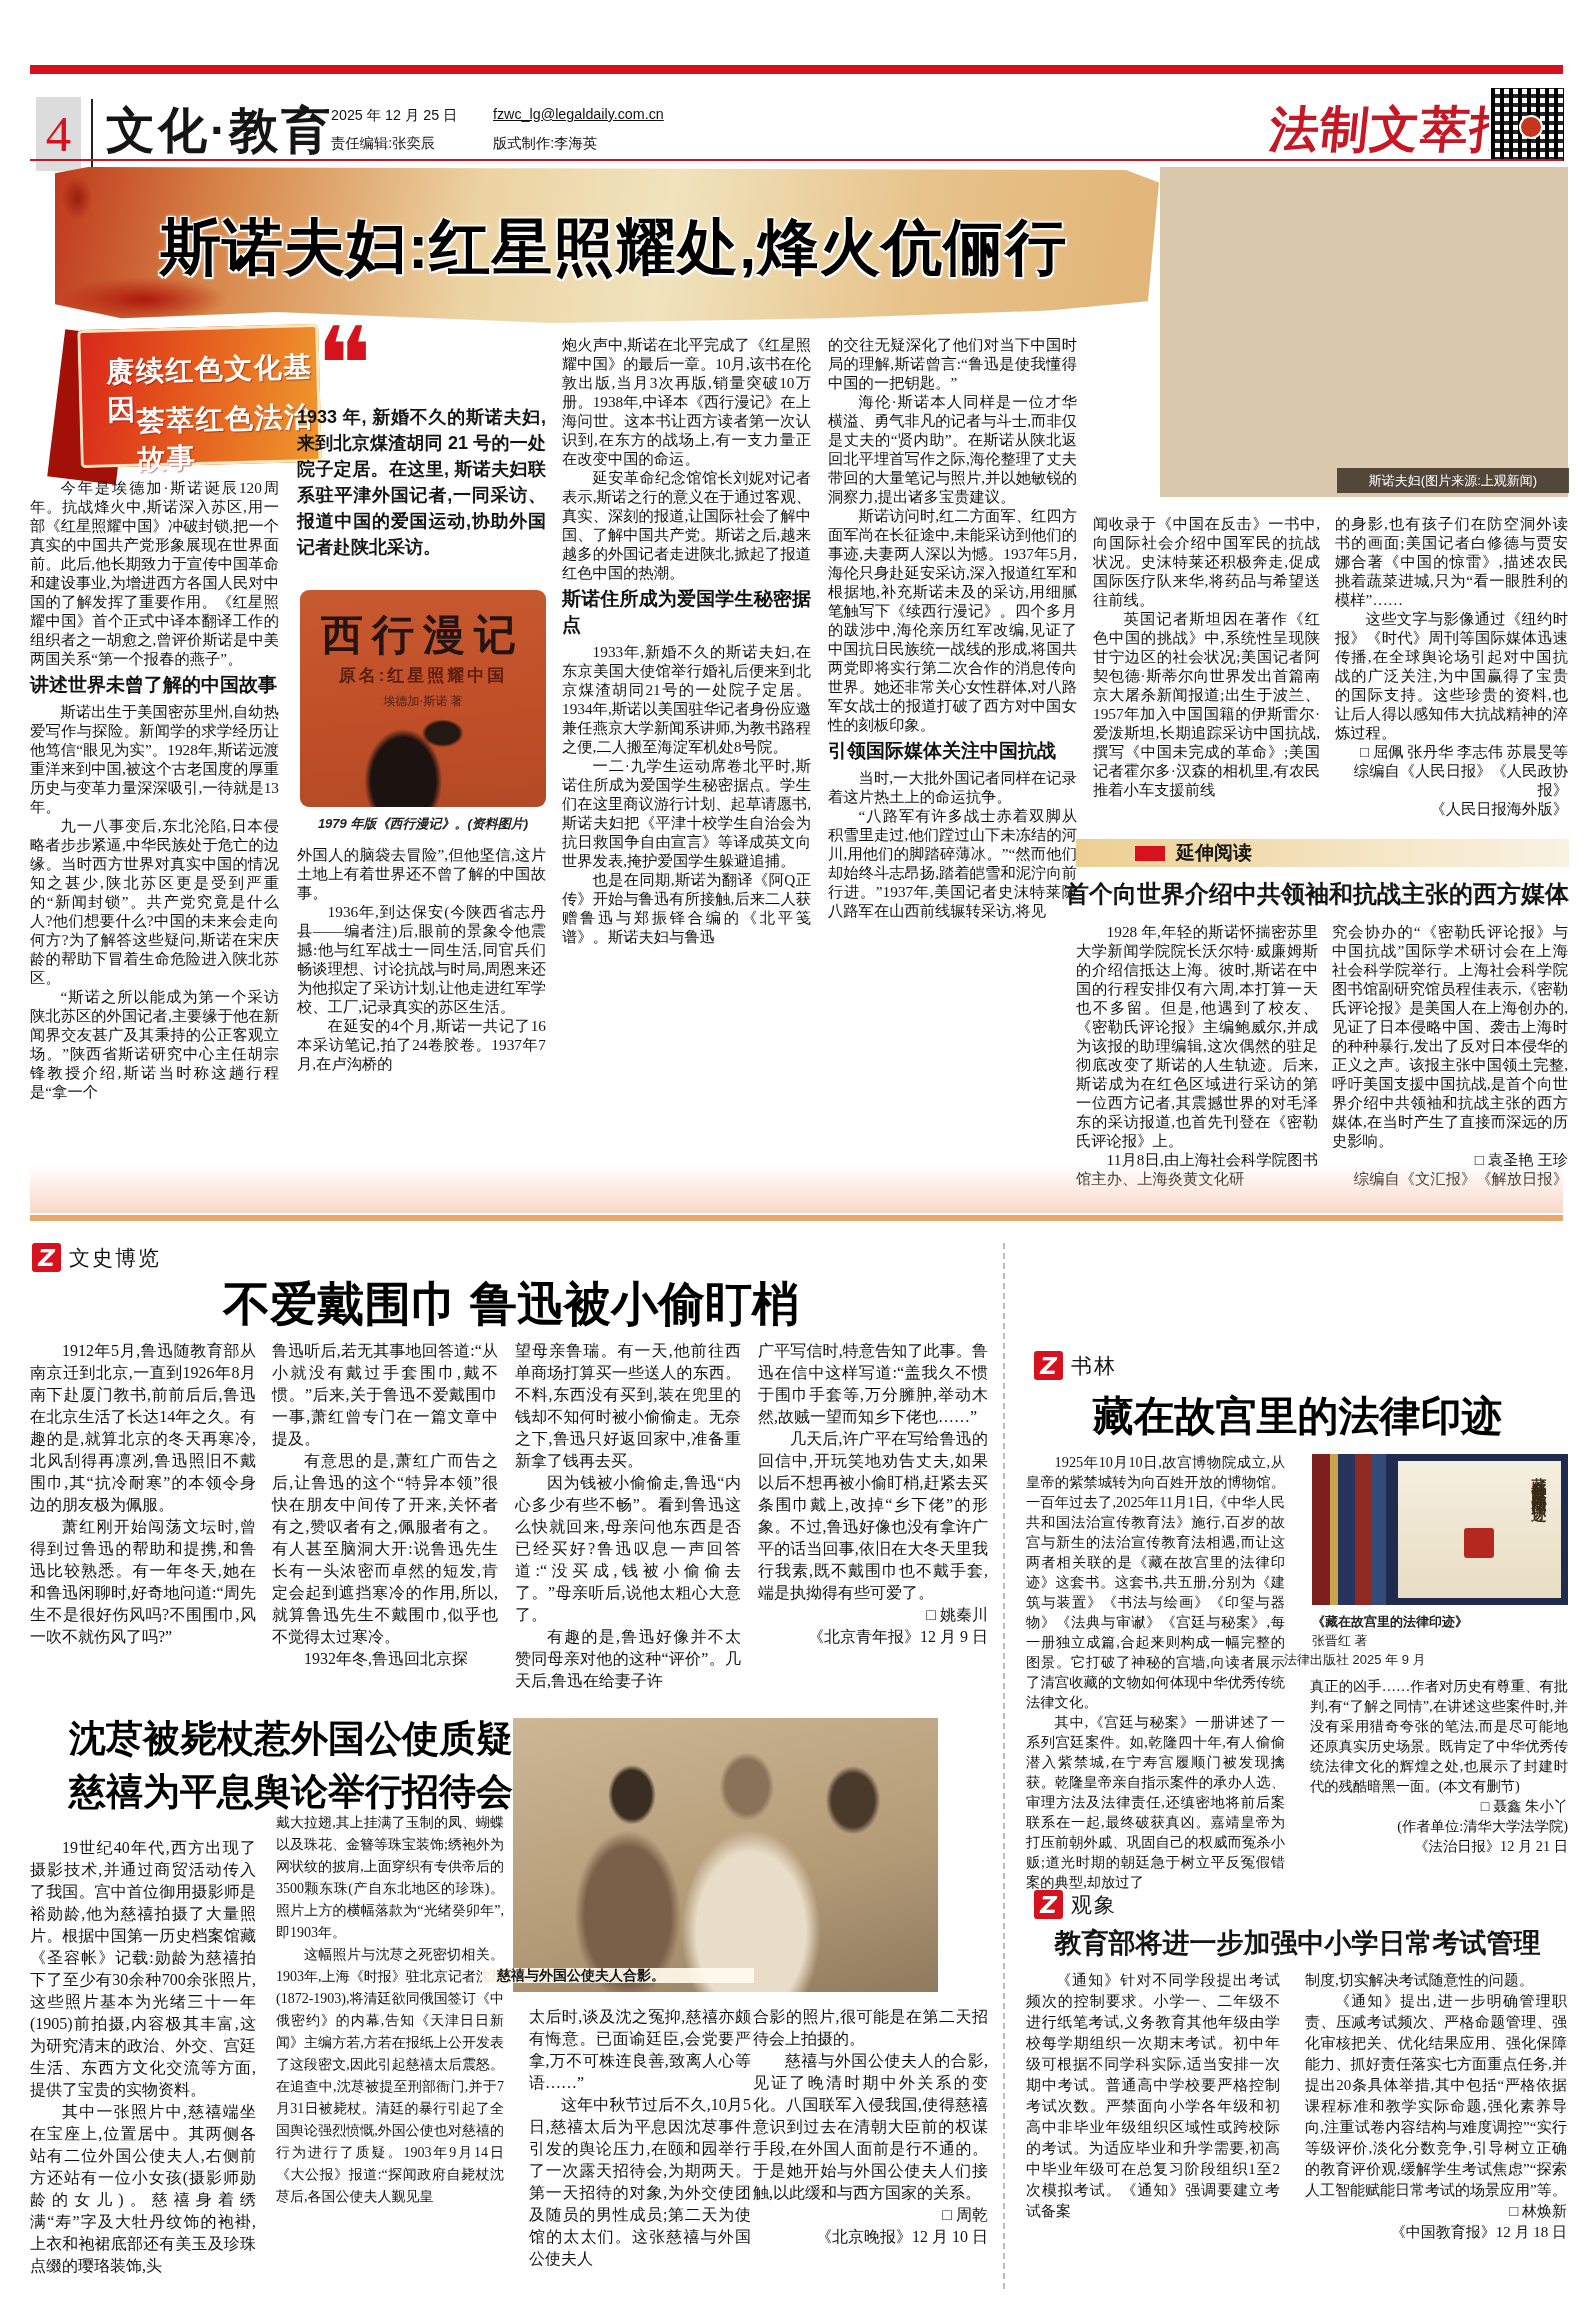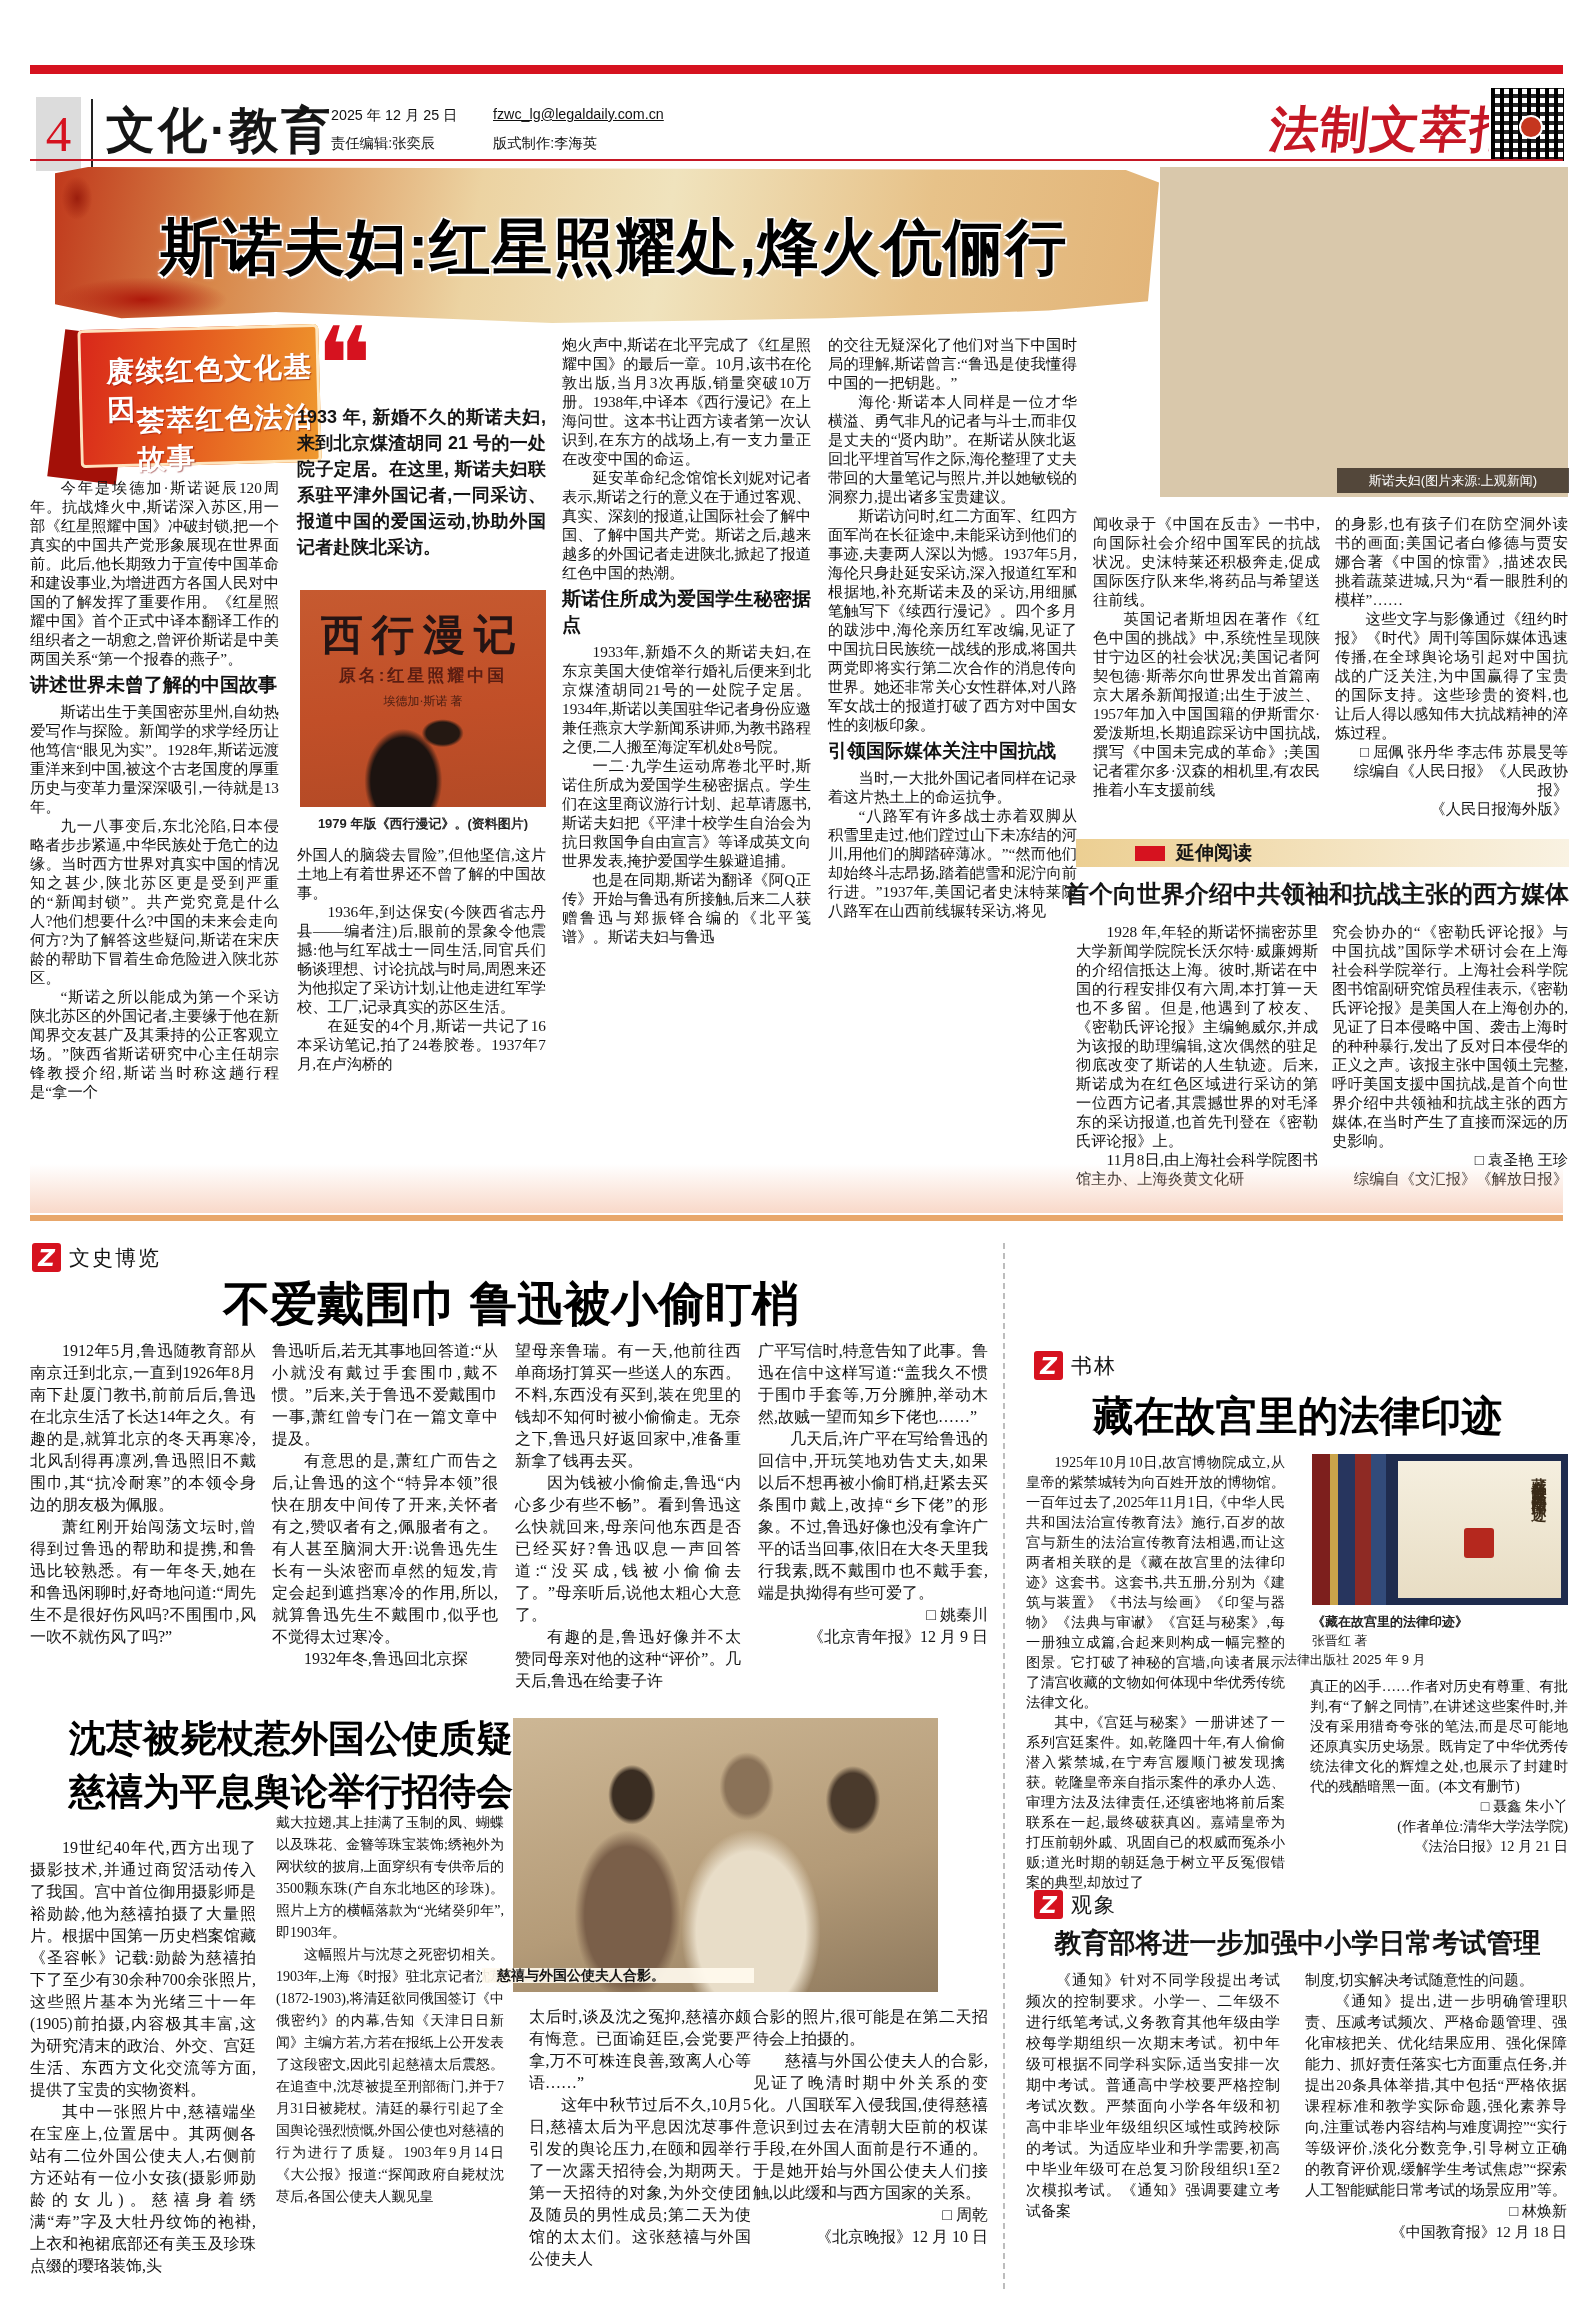--- a/index.html
+++ b/index.html
@@ -62,21 +62,21 @@
   .subhead{font-weight:bold;font-family:"Liberation Sans",sans-serif;font-size:19px;
            line-height:26px;text-indent:0;margin:4px 0;}
   .qicon{left:316px;top:338px;width:74px;height:59px;}
   .qicon span{font-size:104px;line-height:54px;color:#d6121f;font-family:"DejaVu Serif",serif;}
   .quotetext{left:297px;top:404px;width:249px;font-size:18px;line-height:26px;font-weight:bold;
              font-family:"Liberation Sans",sans-serif;text-align:justify;}
   
   .bookxx{left:300px;top:590px;width:246px;height:217px;background:
       radial-gradient(59px 79px at 42% 88%,#1c1310 0 55%,rgba(28,19,16,0) 66%),
       radial-gradient(30px 20px at 58% 66%,#241812 0 55%,rgba(36,24,18,0) 70%),
-      linear-gradient(175deg,#c65a30 0%,#c14f28 55%,#b34a26 100%);}
+      linear-gradient(175deg,#c65a30 0%,#c14f28 55%,#b34a26 100%); border-radius: 9px;}
   .bookxx .t{position:absolute;left:0;top:17px;width:100%;text-align:center;font-size:42px;
       font-weight:bold;color:#241414;font-family:"Liberation Sans",sans-serif;letter-spacing:9px;}
   .bookxx .s{position:absolute;left:0;top:74px;width:100%;text-align:center;font-size:17px;
       color:#5a1d12;font-weight:bold;font-family:"Liberation Sans",sans-serif;letter-spacing:3px;}
   .bookxx .a{position:absolute;left:0;top:103px;width:100%;text-align:center;font-size:12px;color:#4a1d12;}
   .capline{font-size:13px;font-family:"Liberation Sans",sans-serif;font-weight:bold;color:#222;}
   
   .extbar{left:1076px;top:839px;width:493px;height:28px;
           background:linear-gradient(90deg,#eccf92,#f6e9cd 70%,#f9f2e2);
           display:flex;align-items:center;}
@@ -159,21 +159,21 @@
     </div>
 </div>
 
 <div class="abs qicon"><span>❝</span></div>
 <div class="abs quotetext">1933 年, 新婚不久的斯诺夫妇,来到北京煤渣胡同 21 号的一处院子定居。在这里, 斯诺夫妇联系驻平津外国记者,一同采访、报道中国的爱国运动,协助外国记者赴陕北采访。</div>
 <div class="abs bookxx">
   <div class="t">西行漫记</div>
   <div class="s">原名:红星照耀中国</div>
   <div class="a">埃德加·斯诺 著</div>
 </div>
-<div class="abs capline" style="left:300px;top:815px;width:246px;text-align:center;">1979 年版《西行漫记》。(资料图片)</div>
+<div class="abs capline" style="left:300px;top:815px;width:246px;text-align:center;font-style:italic;">1979 年版《西行漫记》。(资料图片)</div>
 <div class="col" style="left:297px;top:845px;width:249px;">
   <div>
       <div class="para noind">外国人的脑袋去冒险”,但他坚信,这片土地上有着世界还不曾了解的中国故事。</div>
       <div class="para">1936年,到达保安(今陕西省志丹县——编者注)后,眼前的景象令他震撼:他与红军战士一同生活,同官兵们畅谈理想、讨论抗战与时局,周恩来还为他拟定了采访计划,让他走进红军学校、工厂,记录真实的苏区生活。</div>
       <div class="para">在延安的4个月,斯诺一共记了16本采访笔记,拍了24卷胶卷。1937年7月,在卢沟桥的</div>
     </div>
 </div>
 
 <div class="col" style="left:562px;top:335px;width:249px;">
   <div>

